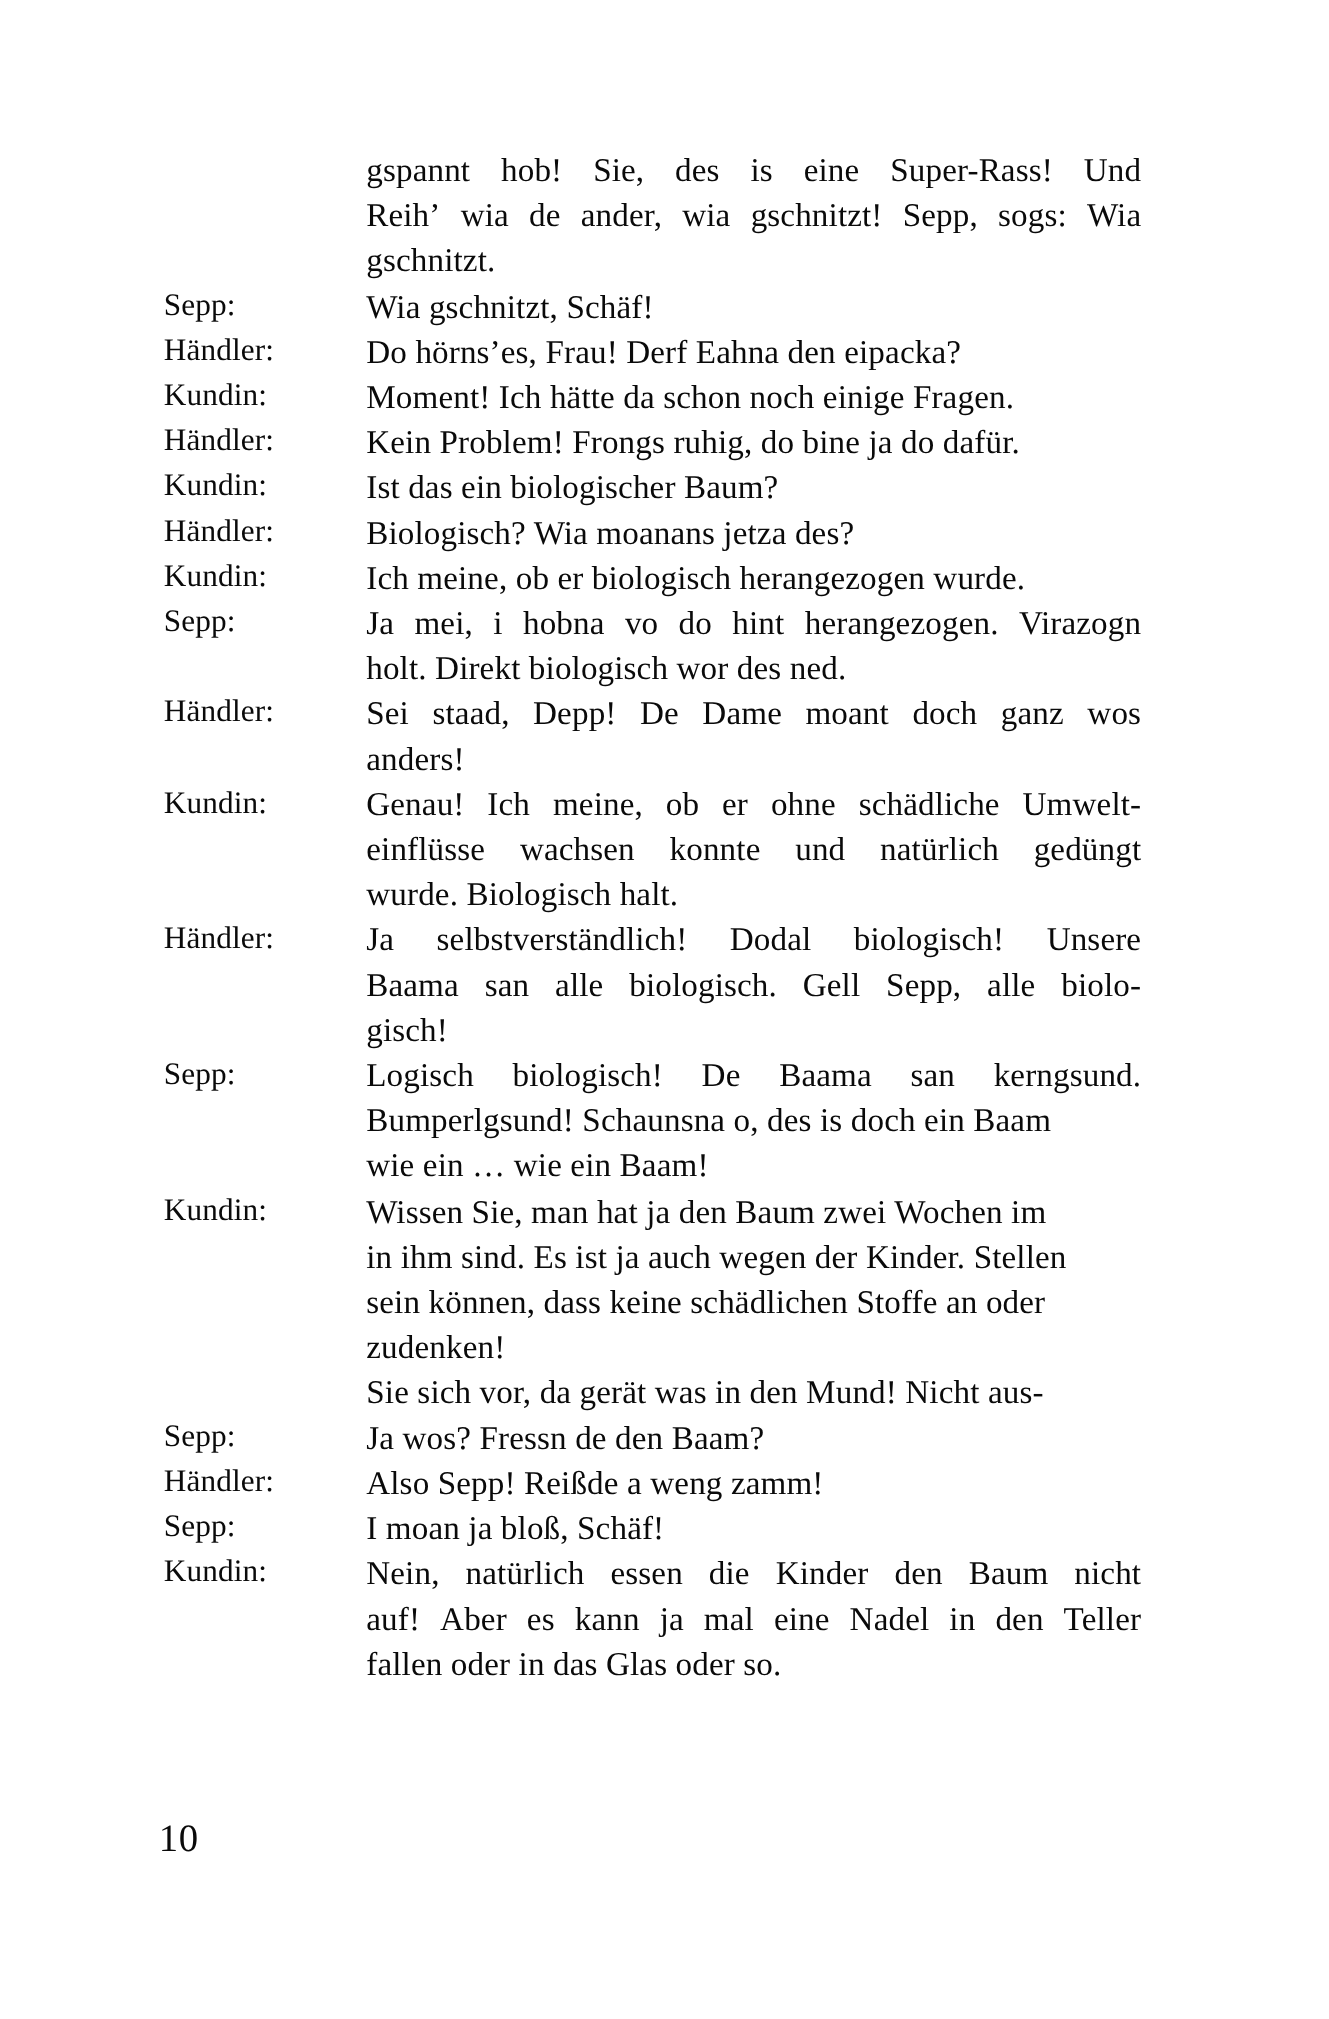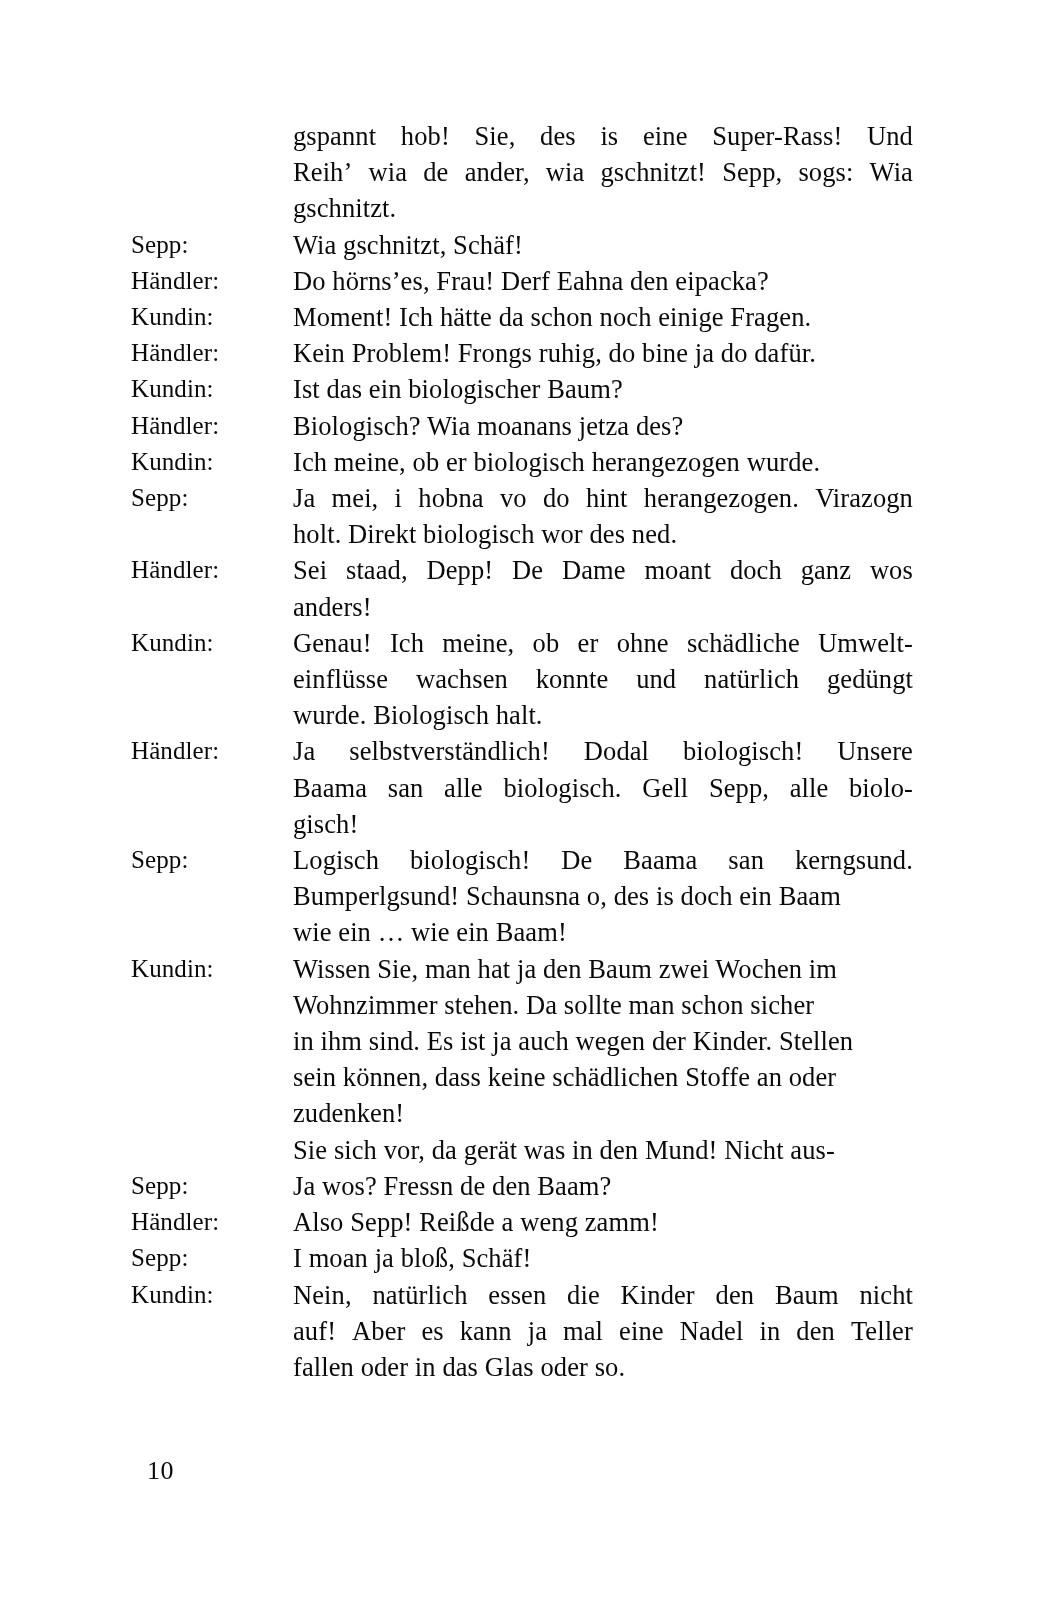--- a/index.html
+++ b/index.html
@@ -50,23 +50,23 @@
   }
   
   .line.just {
     display: flex;
     justify-content: space-between;
     white-space: normal;
   }
   .line.just > span { display: inline-block; }
   .pagenum {
     position: absolute;
-    left: 147px;
+    left: 127px;
     top: 1455px;
-    font-size: 26px;
+    font-size: 31px;
     line-height: 32px;
     letter-spacing: 0.4px;
   }
 </style>
 </head>
 <body>
 
 <div class="page">
 
   <div class="content">
@@ -232,21 +232,20 @@
             <span>kerngsund.</span>
           </div>
           <div class="line">Bumperlgsund! Schaunsna o, des is doch ein Baam</div>
           <div class="line">wie ein … wie ein Baam!</div>
         </div>
       </div>
       <div class="row">
         <div class="speaker">Kundin:</div>
         <div class="lines">
           <div class="line">Wissen Sie, man hat ja den Baum zwei Wochen im</div>
-          <div class="line">Wohnzimmer stehen. Da sollte man schon sicher</div>
           <div class="line">in ihm sind. Es ist ja auch wegen der Kinder. Stellen</div>
           <div class="line">sein können, dass keine schädlichen Stoffe an oder</div>
           <div class="line">zudenken!</div>
           <div class="line">Sie sich vor, da gerät was in den Mund! Nicht aus-</div>
         </div>
       </div>
       <div class="row">
         <div class="speaker">Sepp:</div>
         <div class="lines">
           <div class="line">Ja wos? Fressn de den Baam?</div>

